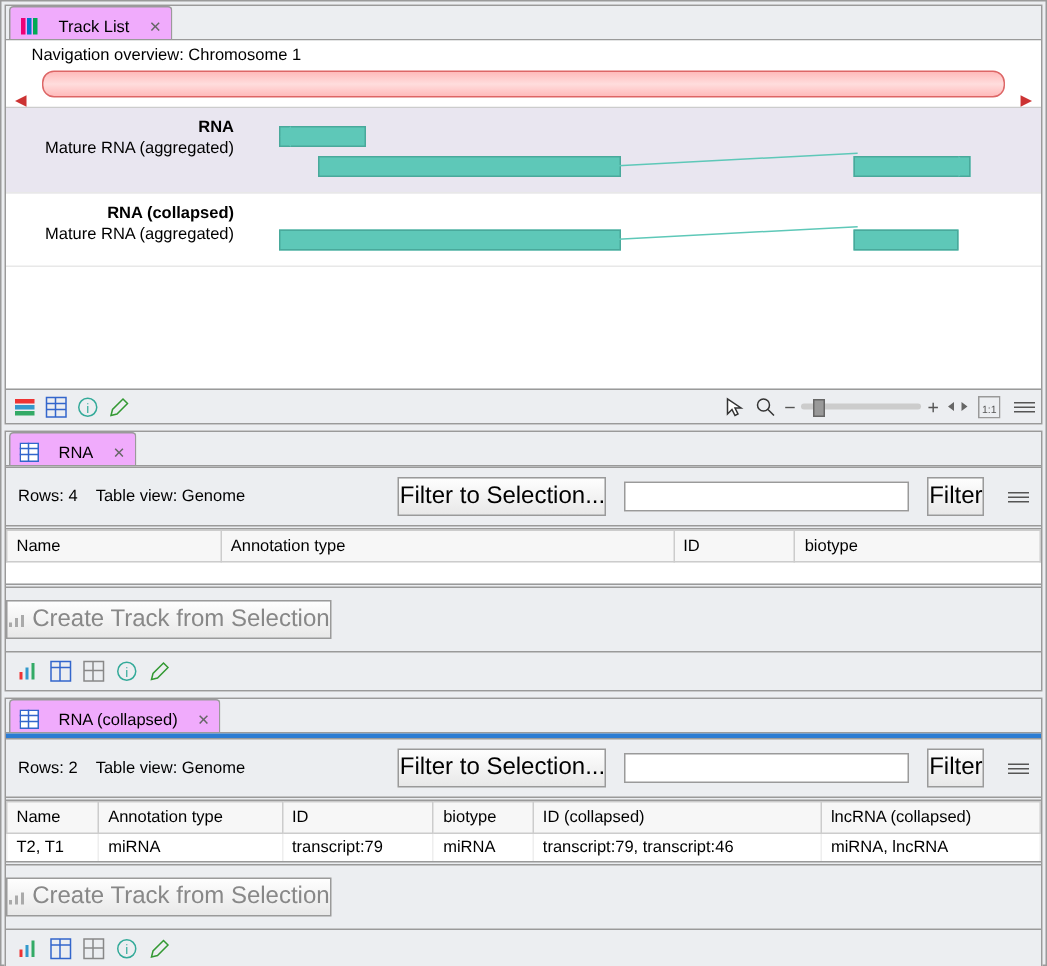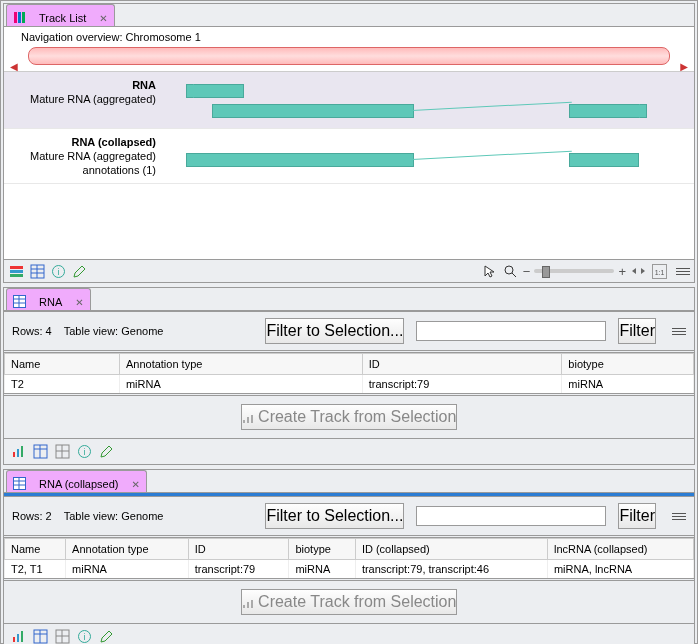--- a/index.html
+++ b/index.html
@@ -39,21 +39,21 @@
 .btn.disabled{color:#888}
 .txtinput{border:1px solid #9a9a9a;height:18px;width:180px;padding:0 4px;font-size:11px}
 .menu-ico{width:14px;height:14px;display:inline-flex;flex-direction:column;justify-content:center;gap:2px;margin-left:4px}
 .menu-ico span{height:1px;background:#555}
 table.grid{width:100%;border-collapse:collapse;font-size:11px}
 table.grid th{text-align:left;font-weight:normal;background:#f7f7f7;border:1px solid #ccc;padding:4px 6px}
 table.grid td{border-left:1px solid #eee;border-right:1px solid #eee;padding:3px 6px}
 table.grid tr.odd td{background:#fff}
 table.grid tr.even td{background:#f2f2f2}
 .table-body{flex:1;overflow:auto}
-.below-btn{display:flex;justify-content:center;padding:8px 0;background:#eceef1;border-top:3px double #9a9a9a}
+.below-btn{display:flex;justify-content:flex-start;padding:8px 0;background:#eceef1;border-top:3px double #9a9a9a}
 .bottom-icons{display:flex;gap:5px;padding:4px 6px;background:#eceef1;border-top:1px solid #9a9a9a}
 .blue-divider{height:3px;background:#2b7cd3}
 svg{display:block}
 </style>
 </head>
 <body>
 
 <div class="app">
 
   <div class="panel" style="flex:0 0 278px">
@@ -86,21 +86,20 @@
           <div class="seg arrowL" style="left:22px;top:12px;width:56px"></div>
           <div class="seg" style="left:48px;top:32px;width:200px"></div>
           <div class="connector" style="left:248px;top:38px;width:160px;transform:rotate(-3deg);transform-origin:left"></div>
           <div class="seg arrowR" style="left:405px;top:32px;width:76px"></div>
         </div>
       </div>
       <div class="track">
         <div class="track-lbl">
           <div class="hdr">RNA (collapsed)</div>
           <div>Mature RNA (aggregated)</div>
-          <div>annotations (1)</div>
         </div>
         <div class="track-vis" style="height:48px">
           <div class="seg" style="left:22px;top:24px;width:226px"></div>
           <div class="connector" style="left:248px;top:30px;width:160px;transform:rotate(-3deg);transform-origin:left"></div>
           <div class="seg" style="left:405px;top:24px;width:68px"></div>
         </div>
       </div>
     </div>
     <div style="flex:1;background:#fff"></div>
     <div class="view-toolbar">
@@ -201,26 +200,20 @@
       <table class="grid">
         <thead>
             <tr>
           <th>Name</th>
           <th>Annotation type</th>
           <th>ID</th>
           <th>biotype</th>
         </tr>
           </thead>
         <tbody id="rna-rows">
-            <tr class="odd">
-              <td>T2</td>
-              <td>miRNA</td>
-              <td>transcript:79</td>
-              <td>miRNA</td>
-            </tr>
           </tbody>
       </table>
     </div>
     <div class="below-btn">
       <button class="btn disabled">
         <svg style="display:inline;vertical-align:-2px" width="12" height="10" viewBox="0 0 12 10">
             <rect x="1" y="6" width="2" height="3" fill="#aaa"></rect>
             <rect x="5" y="3" width="2" height="6" fill="#aaa"></rect>
             <rect x="9" y="1" width="2" height="8" fill="#aaa"></rect>
           </svg>

